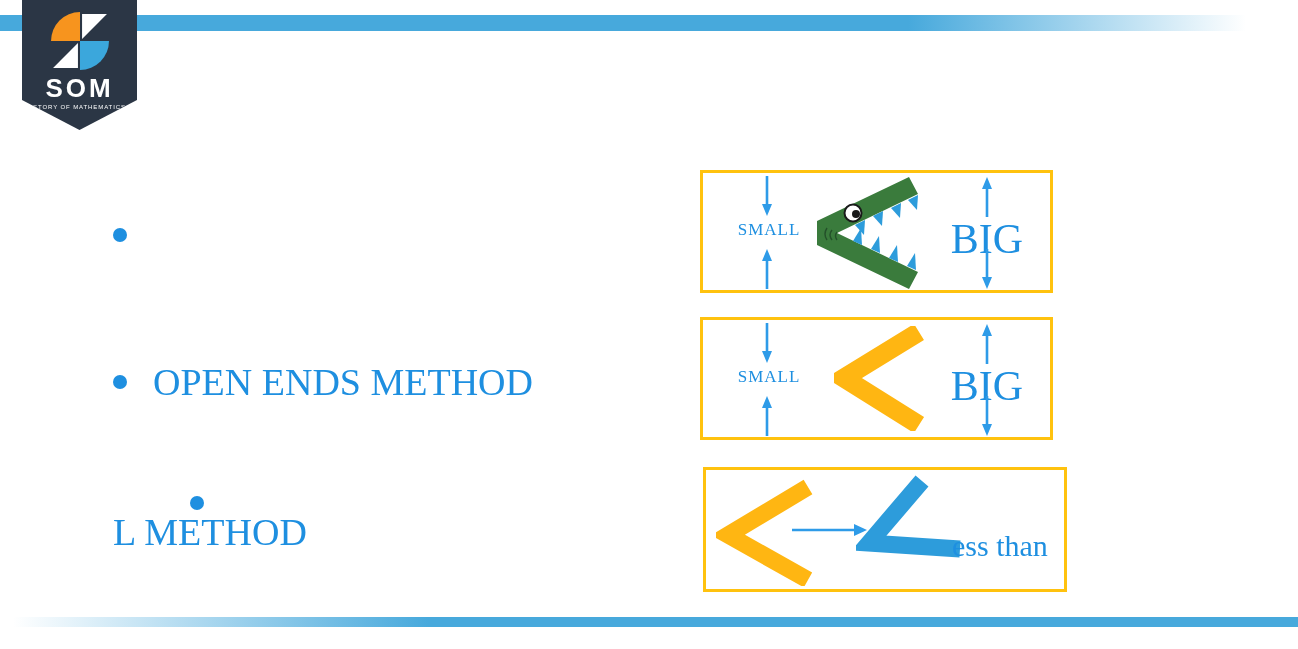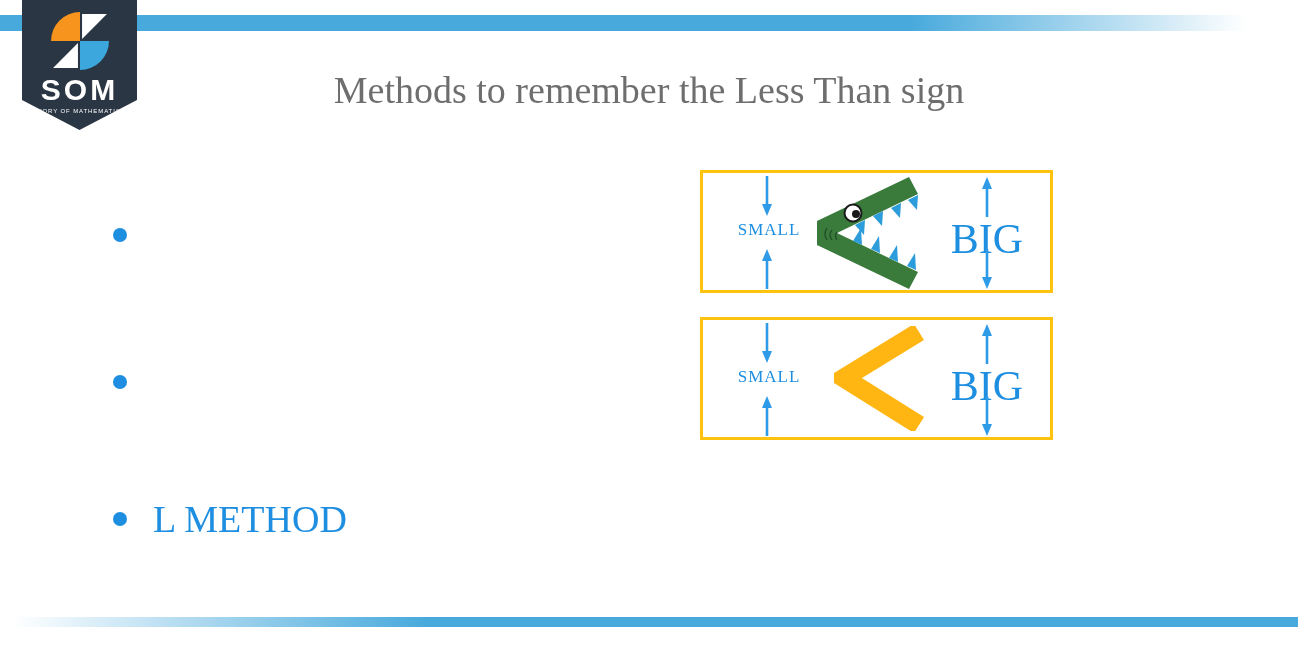--- a/index.html
+++ b/index.html
@@ -10,31 +10,31 @@
   .bar-top { position:absolute; left:0; top:15px; width:1298px; height:16px;
              background:linear-gradient(to right, #47A9DC 0%, #47A9DC 70%, rgba(255,255,255,0) 96%); }
   .bar-bottom { position:absolute; left:0; top:617px; width:1298px; height:10px;
              background:linear-gradient(to right, rgba(255,255,255,0) 1%, #47A9DC 33%, #47A9DC 100%); }
 
   
   .badge { position:absolute; left:22px; top:0; width:115px; height:130px; background:#2B3645;
            clip-path:polygon(0 0,100% 0,100% 77%,50% 100%,0 77%); text-align:center;
            font-family:"Liberation Sans", sans-serif; }
   .badge .mark { margin-top:12px; }
-  .badge .som { color:#ffffff; font-weight:bold; font-size:30px; letter-spacing:3px; line-height:1; margin-top:1px; }
+  .badge .som { color:#ffffff; font-weight:bold; font-size:26px; letter-spacing:3px; line-height:1; margin-top:1px; }
   .badge .tagline { color:#ffffff; font-size:6px; letter-spacing:0.9px; margin-top:3px; }
 
   .title { position:absolute; left:0; top:68px; width:1298px; text-align:center;
            font-size:38px; color:#6E6E6E; }
 
   
   .bullet-row { position:absolute; left:113px; height:46px; display:flex; align-items:center;
                 color:#1E8FE0; font-size:38px; }
   .bullet-dot { width:14px; height:14px; border-radius:50%; background:#1E8FE0; margin-right:26px; flex:0 0 auto; }
-  #row-1 { top:212px; } #row-2 { top:359px; } #row-3 { top:496px; }
+  #row-1 { top:212px; } #row-2 { top:359px; } #row-3 { top:496px;flex-direction:column; }
 
   
   .cmp-box { position:absolute; left:700px; width:353px; height:123px;
              border:3px solid #FFC20E; box-sizing:border-box; background:#ffffff; }
   #box-alligator { top:170px; }
   #box-openends  { top:317px; }
   .l-box { position:absolute; left:703px; top:467px; width:364px; height:125px;
            border:3px solid #FFC20E; box-sizing:border-box; background:#ffffff; }
 
   .small-label { position:absolute; left:0; top:47px; width:132px; text-align:center;
@@ -68,27 +68,27 @@
         <path d="M28,0 A28,28 0 0,0 0,28 L28,28 Z" fill="#F7941E"></path>
         <path d="M30,2 L54,2 L30,26 Z" fill="#ffffff"></path>
         <path d="M26,54 L2,54 L26,30 Z" fill="#ffffff"></path>
         <path d="M28,28 L56,28 A28,28 0 0,1 28,56 Z" fill="#3BA7DC"></path>
       </svg>
     </div>
     <div class="som">SOM</div>
     <div class="tagline">STORY OF MATHEMATICS</div>
   </div>
 
-  <div class="title">Methods to remember the Less Than sign</div>
 
   <div class="bullet-row" id="row-1">
     <span class="bullet-dot"></span>
   </div>
   <div class="bullet-row" id="row-2">
     <span class="bullet-dot"></span>
+    <span>OPEN ENDS METHOD</span>
   </div>
   <div class="bullet-row" id="row-3">
     <span class="bullet-dot"></span>
     <span>L METHOD</span>
   </div>
 
   <div class="cmp-box" id="box-alligator">
     <svg class="varrow sm-a1" viewBox="0 0 20 40">
       <line x1="10" y1="0" x2="10" y2="30" stroke="#2E9BE8" stroke-width="2.6"></line>
       <polygon points="5,28 15,28 10,40" fill="#2E9BE8"></polygon>
@@ -144,14 +144,27 @@
       <line x1="10" y1="0" x2="10" y2="30" stroke="#2E9BE8" stroke-width="2.6"></line>
       <polygon points="5,28 15,28 10,40" fill="#2E9BE8"></polygon>
     </svg>
     <div class="big-label">BIG</div>
     <svg class="varrow bg-a2" viewBox="0 0 20 40">
       <line x1="10" y1="0" x2="10" y2="30" stroke="#2E9BE8" stroke-width="2.6"></line>
       <polygon points="5,28 15,28 10,40" fill="#2E9BE8"></polygon>
     </svg>
   </div>
 
+  <div class="l-box">
+    <svg class="l-chevron-svg" width="102" height="107" viewBox="0 0 102 107">
+      <polyline points="92,8 12,56 92,101" fill="none" stroke="#FFB612" stroke-width="17"></polyline>
+    </svg>
+    <svg class="l-harrow-svg" width="76" height="20" viewBox="0 0 76 20">
+      <line x1="0" y1="10" x2="63" y2="10" stroke="#2E9BE8" stroke-width="2.6"></line>
+      <polygon points="62,4 62,16 75,10" fill="#2E9BE8"></polygon>
+    </svg>
+    <svg class="l-shape-svg" width="115" height="92" viewBox="0 0 115 92">
+      <polyline points="66,8 13,70 104,76" fill="none" stroke="#2D9CDB" stroke-width="17"></polyline>
+    </svg>
+    <div class="l-suffix">ess than</div>
+  </div>
 
 </div>
 
 </body></html>

